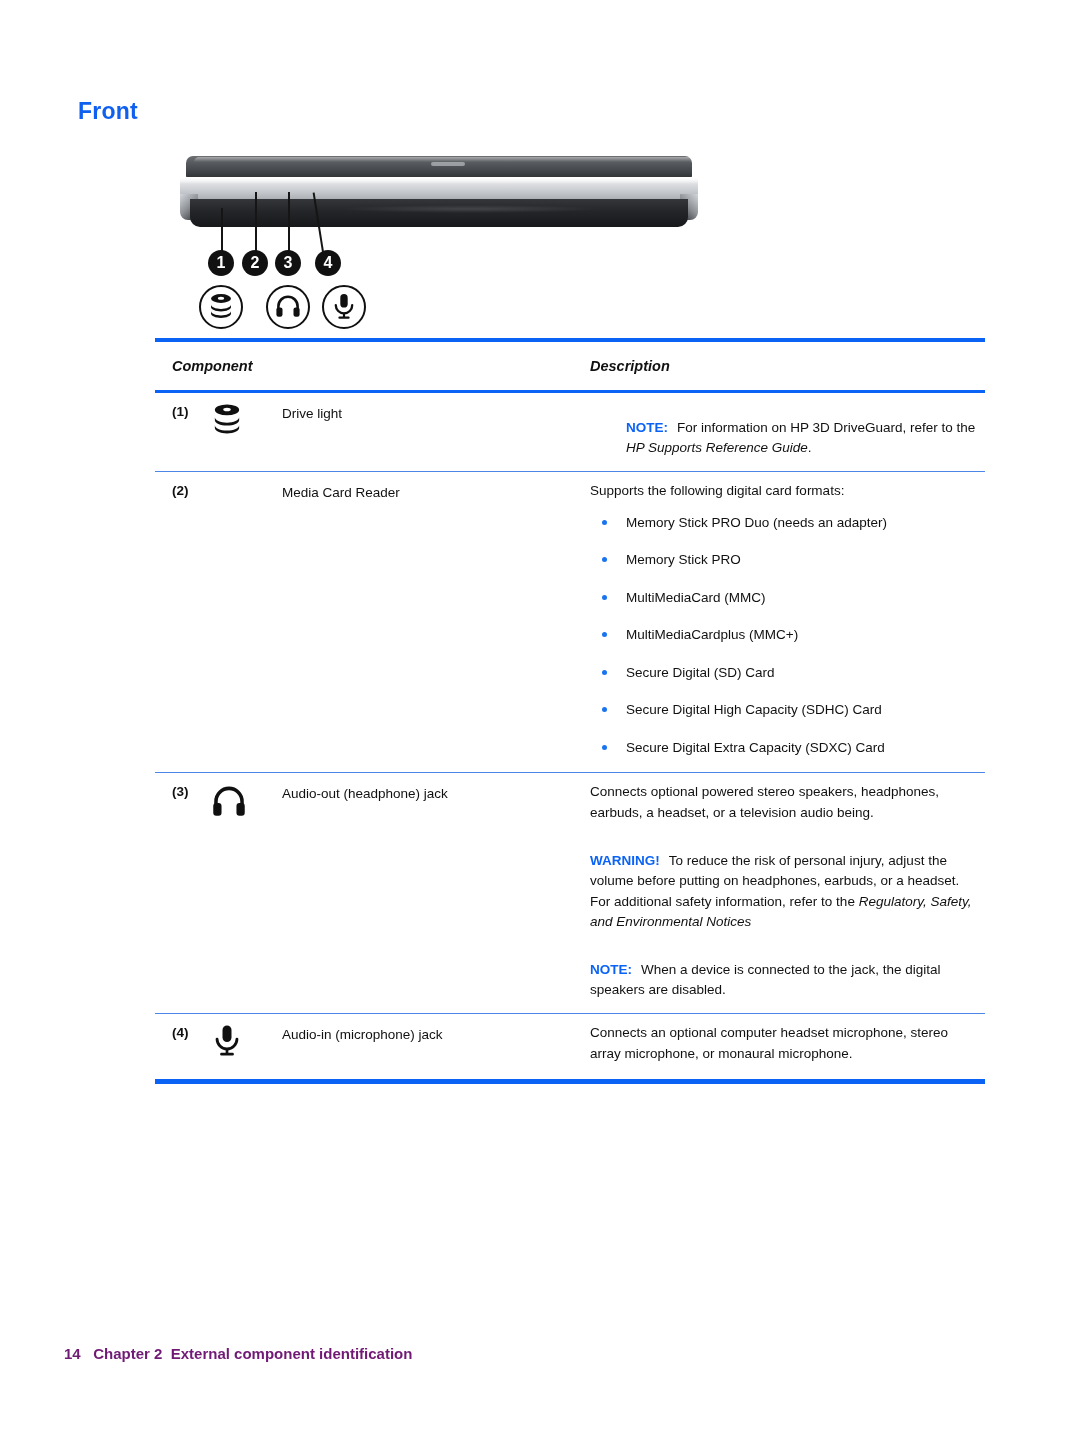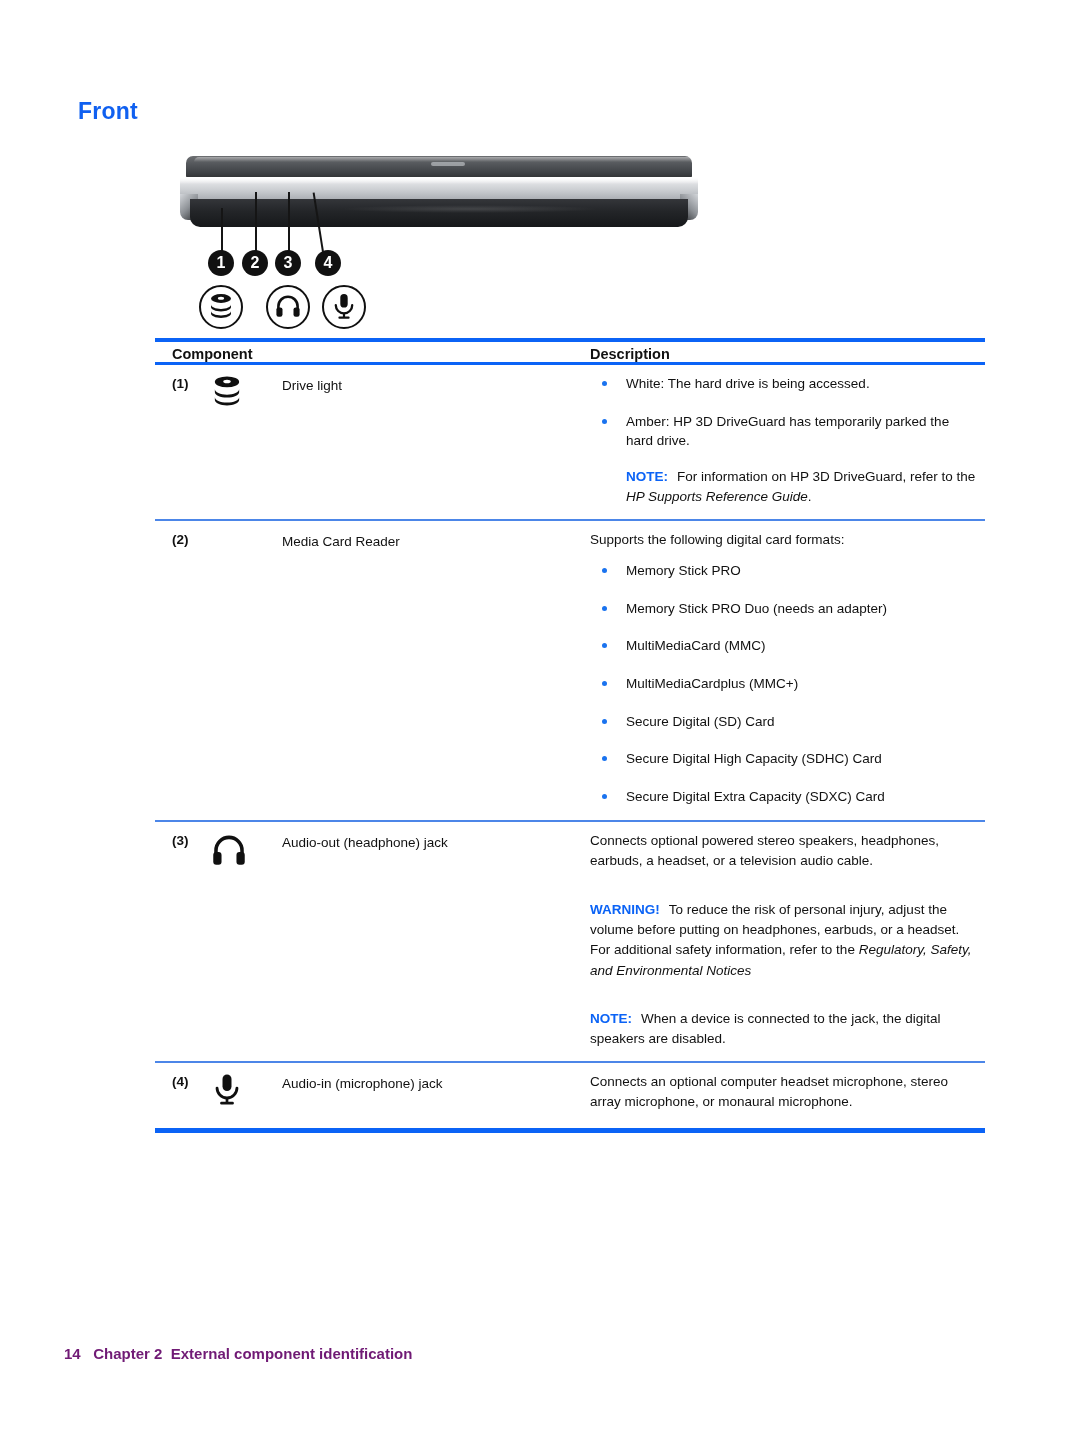--- a/index.html
+++ b/index.html
@@ -181,22 +181,23 @@
     top: 338px;
     width: 830px;
   }
   .rule-top    { height: 4px; background: #0b63f6; width: 830px; }
   .rule-head   { height: 3px; background: #0b63f6; width: 830px; }
   .rule-row    { height: 1.6px; background: #4c86e8; width: 830px; }
   .rule-bottom { height: 5px; background: #0b63f6; width: 830px; }
 
   .thead {
     display: flex;
-    height: 20px;
-    align-items: flex-end;
+    height: 48px;
+    align-items: center;
+    font-style: italic;
   }
   .th {
     font-size: 14.5px;
     font-weight: bold;
     color: #111;
   }
   .th-component { width: 430px; padding-left: 17px; box-sizing: border-box; }
   .th-description { padding-left: 5px; }
 
   .row {
@@ -376,43 +377,39 @@
             <ellipse cx="14" cy="6.2" rx="3.1" ry="1.5" fill="#ffffff"></ellipse>
             <path d="M4 12.6c0 2.4 4.5 4.4 10 4.4s10-2 10-4.4v2.4c0 2.4-4.5 4.4-10 4.4s-10-2-10-4.4z" fill="#101010"></path>
             <path d="M6.6 13.6c1.8 1.2 4.4 1.9 7.4 1.9s5.6-.7 7.4-1.9" stroke="#ffffff" stroke-width="1.5" fill="none"></path>
             <path d="M4 19.1c0 2.4 4.5 4.4 10 4.4s10-2 10-4.4v2.4c0 2.4-4.5 4.4-10 4.4s-10-2-10-4.4z" fill="#101010"></path>
             <path d="M6.6 20.1c1.8 1.2 4.4 1.9 7.4 1.9s5.6-.7 7.4-1.9" stroke="#ffffff" stroke-width="1.5" fill="none"></path>
           </svg>
         </div>
         <div class="comp-label">Drive light</div>
       </div>
       <div class="col-description">
-        <ul class="bullets" style="margin-top:0;">
-          <li>White: The hard drive is being accessed.</li>
-          <li>Amber: HP 3D DriveGuard has temporarily parked the hard drive.</li>
-        </ul>
         <div class="note-block">
           <span class="kw">NOTE:</span><span class="kw-gap"></span><span>For information on HP 3D DriveGuard, refer to the </span><span class="ital">HP Supports Reference Guide</span><span>.</span>
         </div>
       </div>
     </div>
 
     <div class="rule-row"></div>
 
     <div class="row">
       <div class="col-component">
         <div class="num">(2)</div>
         <div class="cell-icon"></div>
         <div class="comp-label">Media Card Reader</div>
       </div>
       <div class="col-description">
         <div class="desc-line">Supports the following digital card formats:</div>
         <ul class="bullets">
+          <li>Memory Stick PRO Duo (needs an adapter)</li>
           <li>Memory Stick PRO</li>
-          <li>Memory Stick PRO Duo (needs an adapter)</li>
           <li>MultiMediaCard (MMC)</li>
           <li>MultiMediaCardplus (MMC+)</li>
           <li>Secure Digital (SD) Card</li>
           <li>Secure Digital High Capacity (SDHC) Card</li>
           <li>Secure Digital Extra Capacity (SDXC) Card</li>
         </ul>
       </div>
     </div>
 
     <div class="rule-row"></div>
@@ -423,21 +420,21 @@
         <div class="cell-icon">
           <svg width="38" height="38" viewBox="0 0 28 28" aria-hidden="true">
             <path d="M4.4 17.5v-3.2c0-5.3 4.3-9.6 9.6-9.6s9.6 4.3 9.6 9.6v3.2" stroke="#101010" stroke-width="2.6" fill="none" stroke-linecap="round"></path>
             <rect x="2.4" y="15.4" width="6.1" height="9.4" rx="2.2" fill="#101010"></rect>
             <rect x="19.5" y="15.4" width="6.1" height="9.4" rx="2.2" fill="#101010"></rect>
           </svg>
         </div>
         <div class="comp-label">Audio-out (headphone) jack</div>
       </div>
       <div class="col-description">
-        <div class="desc-line">Connects optional powered stereo speakers, headphones, earbuds, a headset, or a television audio cable.</div>
+        <div class="desc-line">Connects optional powered stereo speakers, headphones, earbuds, a headset, or a television audio being.</div>
         <div class="plain-block">
           <span class="kw">WARNING!</span><span class="kw-gap"></span><span>To reduce the risk of personal injury, adjust the volume before putting on headphones, earbuds, or a headset. For additional safety information, refer to the </span><span class="ital">Regulatory, Safety, and Environmental Notices</span><span></span>
         </div>
         <div class="plain-block">
           <span class="kw">NOTE:</span><span class="kw-gap"></span><span>When a device is connected to the jack, the digital speakers are disabled.</span>
         </div>
       </div>
     </div>
 
     <div class="rule-row"></div>

